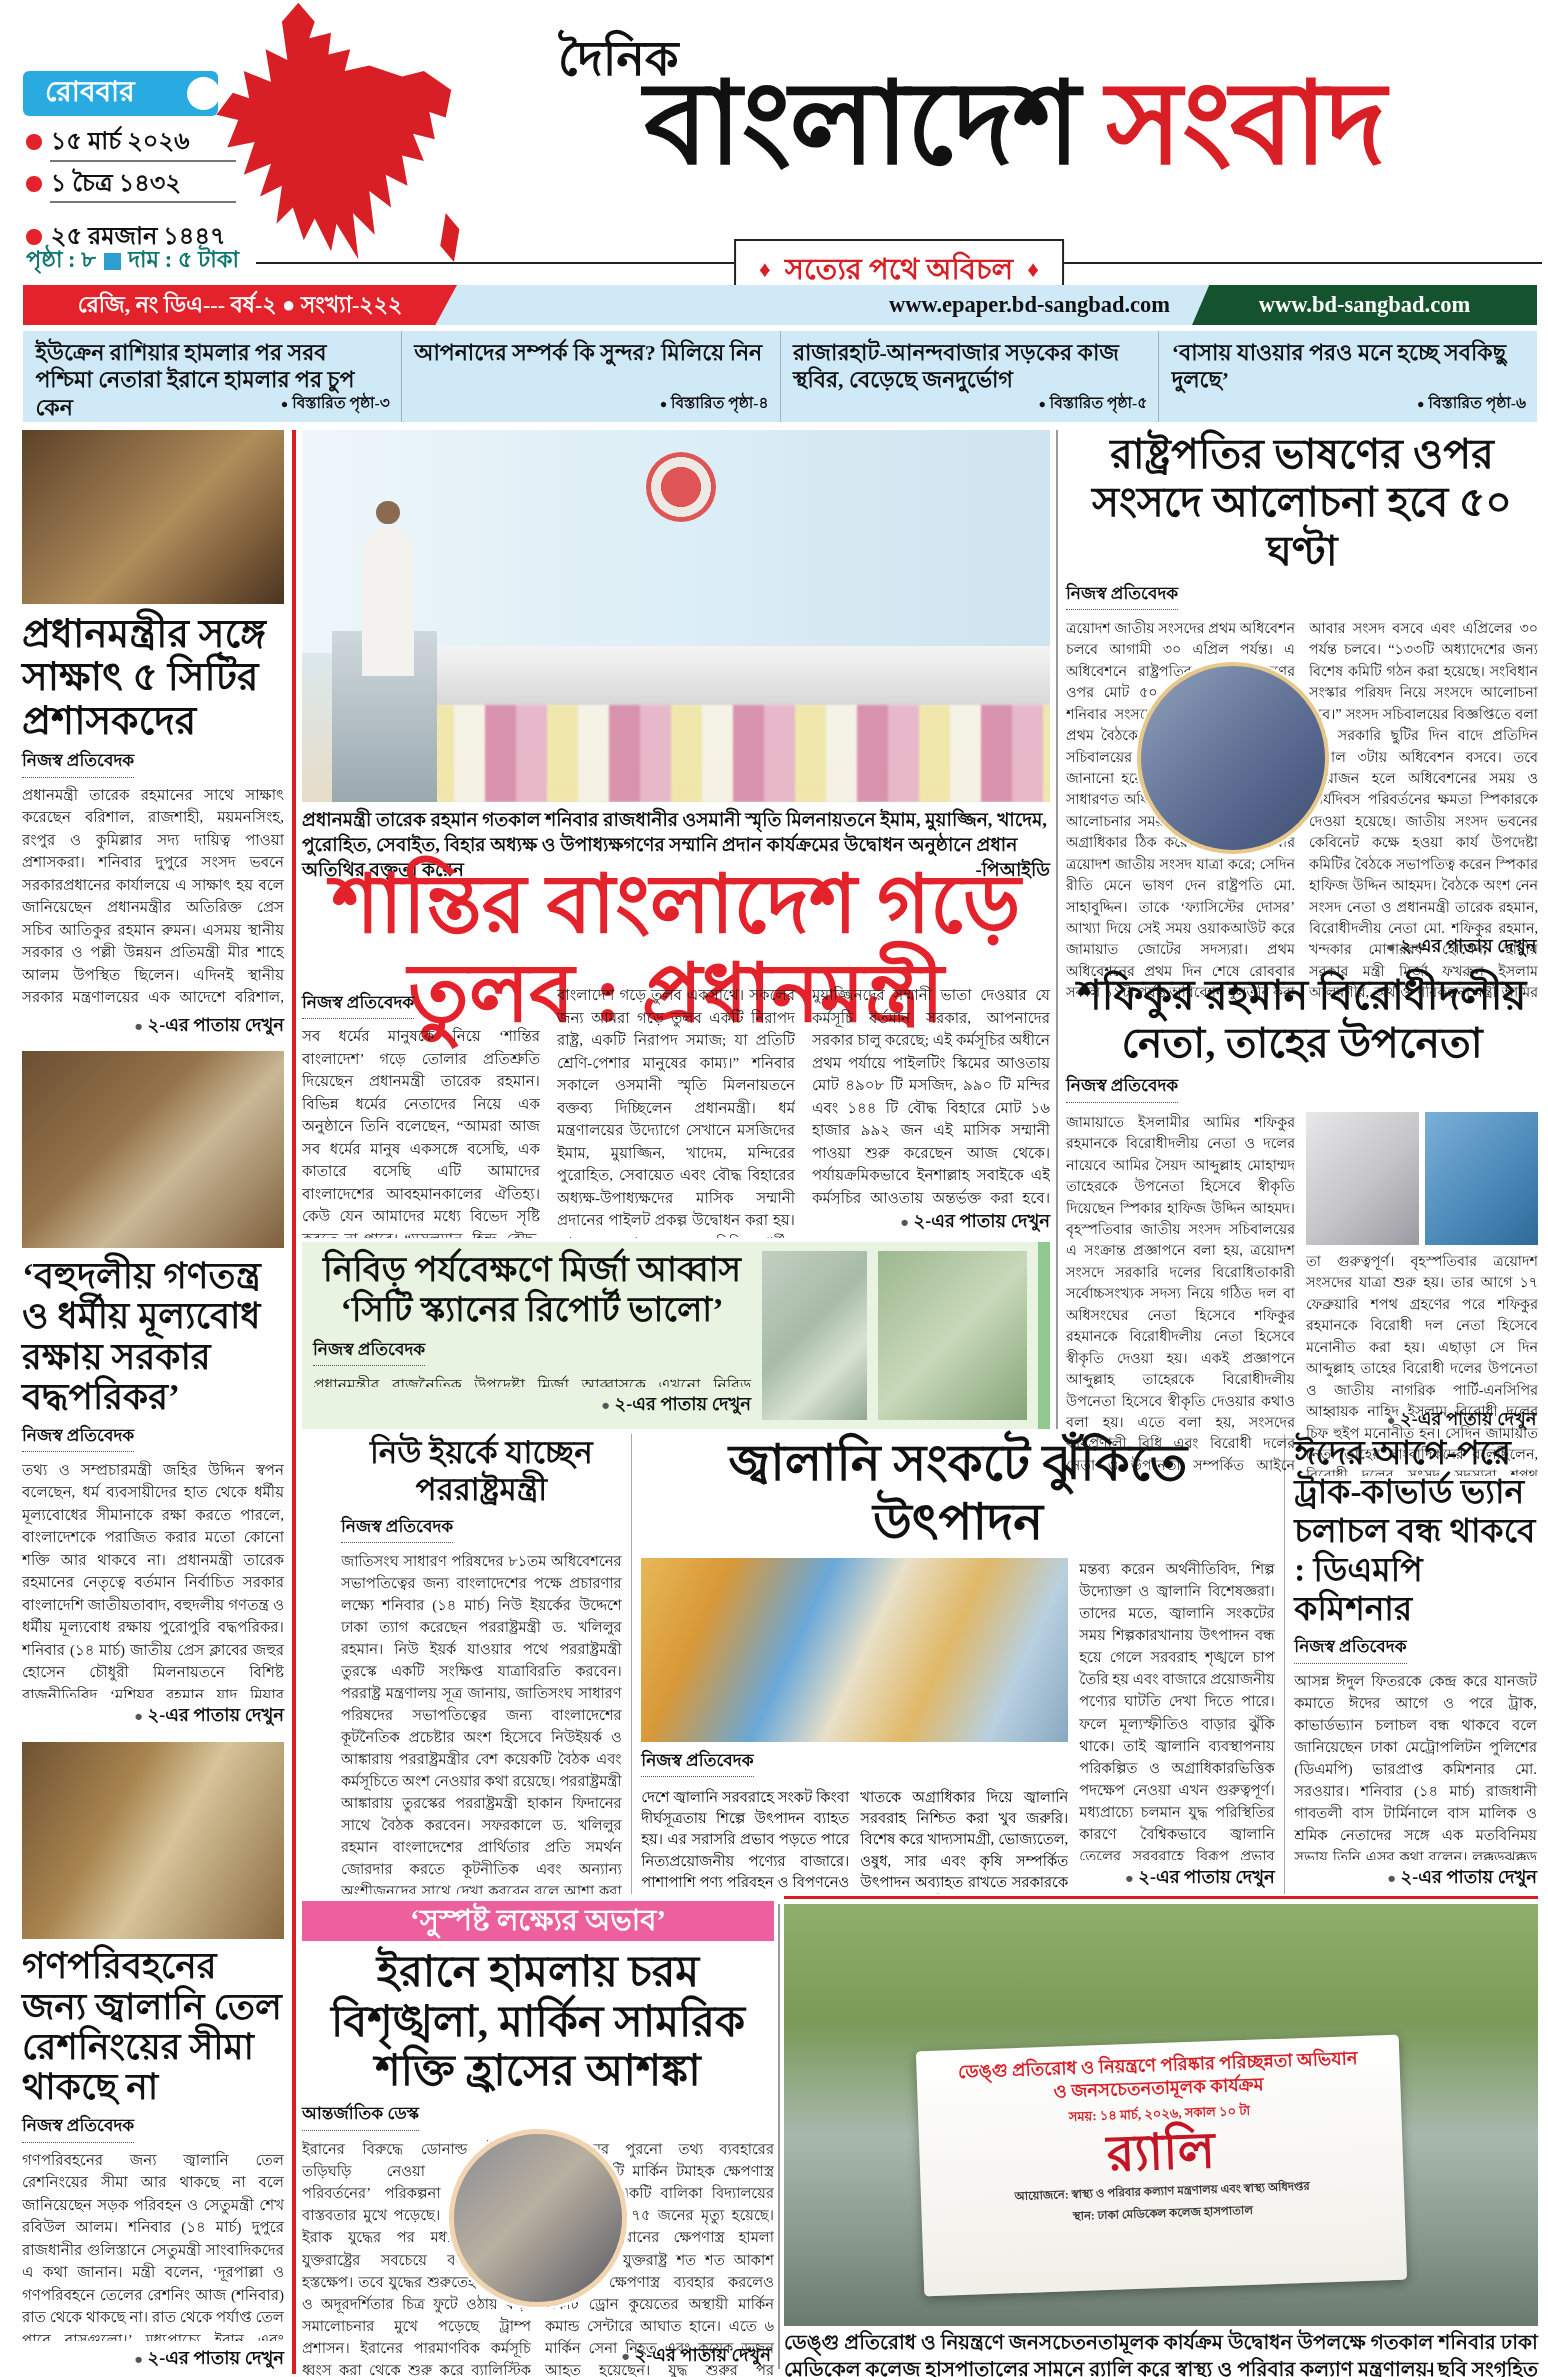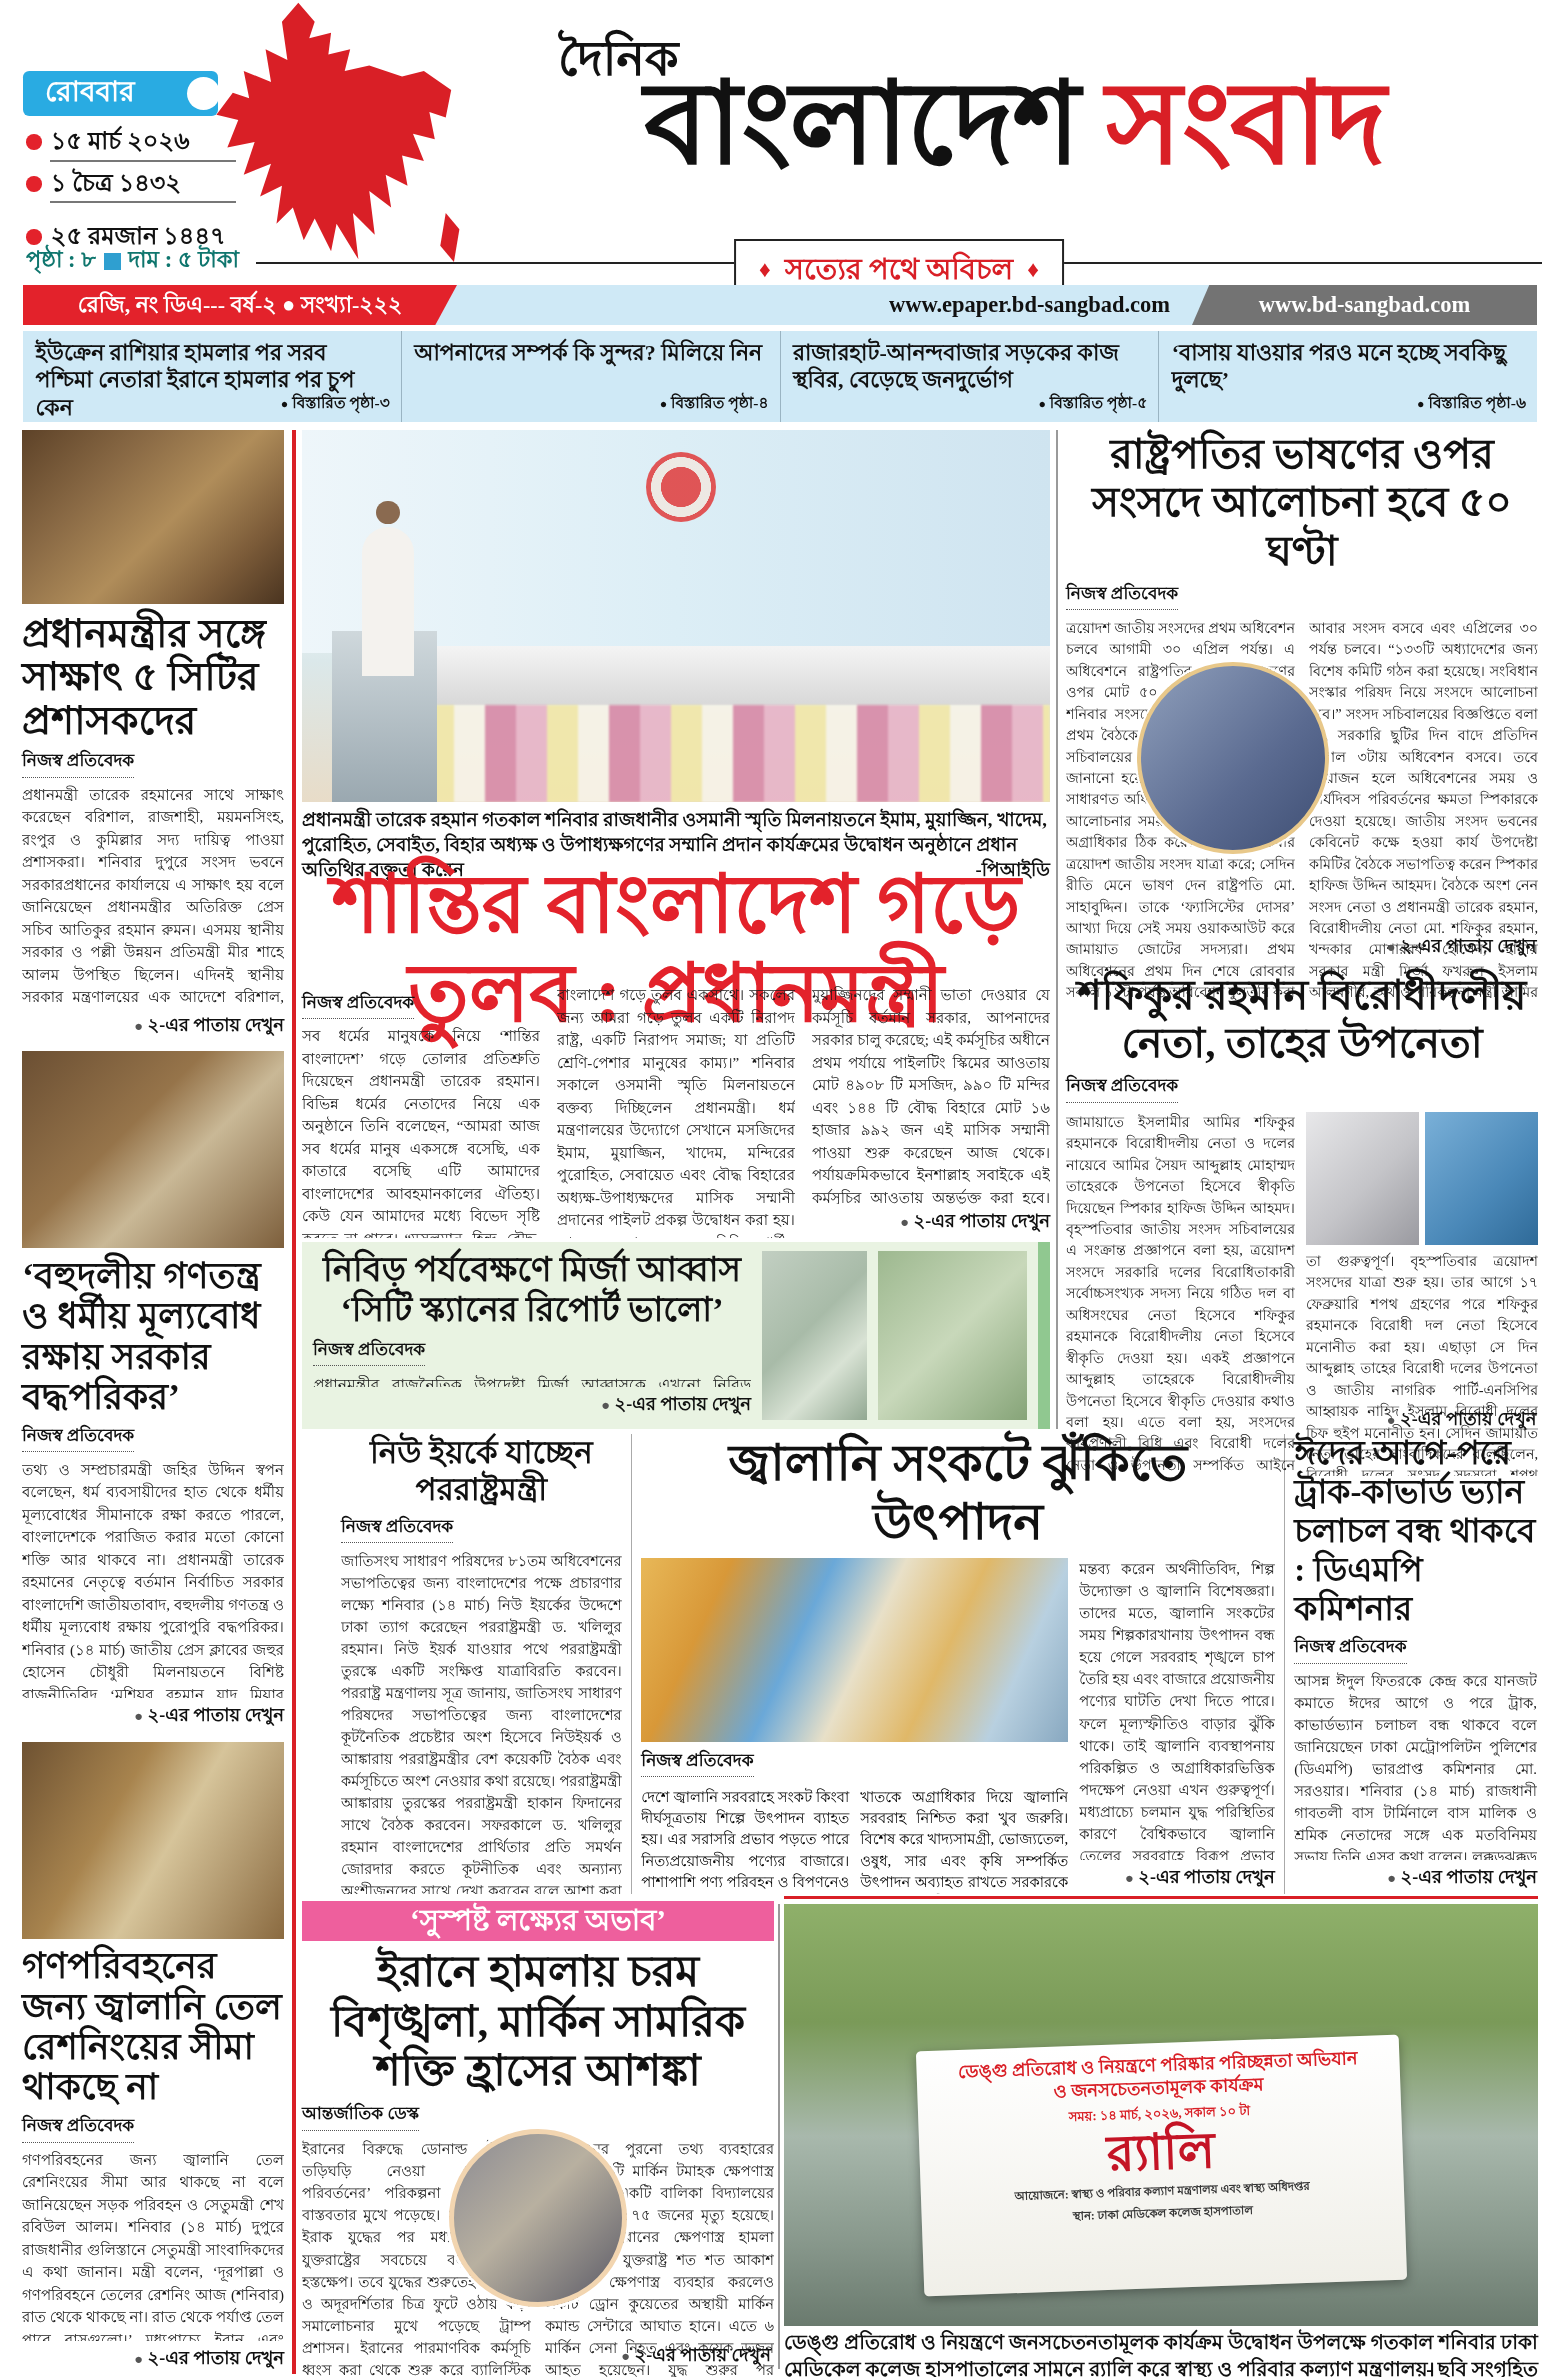--- a/index.html
+++ b/index.html
@@ -27,21 +27,21 @@
   .dia { color:#d91f26; font-size:23px; }
 
   
   .infobar { position:absolute; left:23px; top:285px; width:1514px; height:40px; background:#cfe9f6; }
   .reg-red { position:absolute; left:0; top:0; bottom:0; width:434px; background:#e3222b; color:#fff; font-size:22px; font-weight:bold;
     display:flex; align-items:center; justify-content:center; clip-path:polygon(0 0,100% 0,95% 100%,0 100%); }
   .bar-en { position:absolute; left:453px; top:0; width:364px; height:100%; display:flex; align-items:center; justify-content:center;
     font-size:23px; font-weight:bold; color:#111;margin-top:43px; }
   .bar-epaper { position:absolute; left:836px; top:0; width:341px; height:100%; display:flex; align-items:center; justify-content:center;
     font-size:22.5px; font-weight:bold; color:#111; }
-  .url-red { position:absolute; right:0; top:0; bottom:0; width:345px; background:#737373; color:#fff; font-size:22.5px; font-weight:bold;
+  .url-red { position:absolute; right:0; top:0; bottom:0; width:345px; background:#14532d; color:#fff; font-size:22.5px; font-weight:bold;
     display:flex; align-items:center; justify-content:center; clip-path:polygon(5% 0,100% 0,100% 100%,0 100%); }
 
   
   .teasers { position:absolute; left:23px; top:331px; width:1514px; height:91px; display:flex; }
   .teaser { flex:1; background:#cfe9f6; position:relative; padding:7.7px 12.4px 26px 12.4px; border-right:1.5px solid #9ab4c2; }
   .teaser:last-child { border-right:none; }
   .teaser-text { font-size:22px; font-weight:bold; color:#111; line-height:1.25; }
   .teaser-page { position:absolute; right:11px; bottom:4.6px; font-size:15.5px; font-weight:bold; color:#111; }
   .teaser-page .b { font-size:12.4px; }
 

